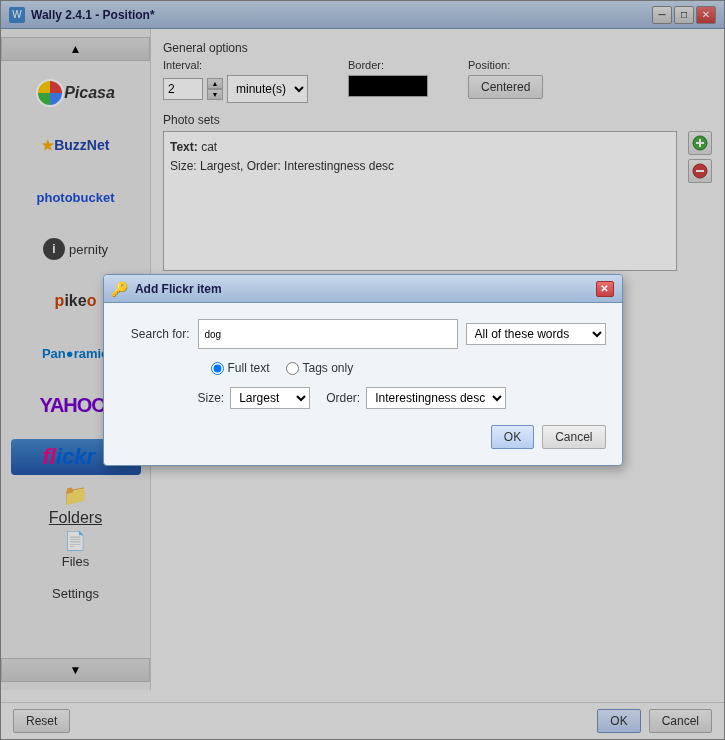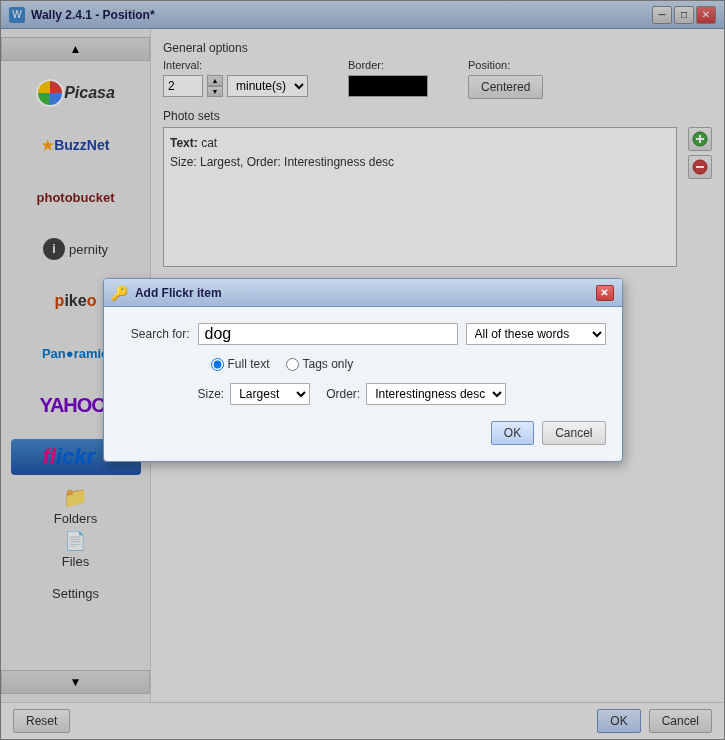--- a/index.html
+++ b/index.html
@@ -215,21 +215,21 @@
       background: linear-gradient(to bottom, #e0e0e0, #c8c8c8);
       border: 1px solid #aaa;
       cursor: pointer;
       display: flex;
       align-items: center;
       justify-content: center;
       font-size: 7px;
     }
 
     .dropdown {
-      height: 22px;
+      height: 28px;
       border: 1px solid #aaa;
       background: white;
       padding: 0 4px;
       font-size: 12px;
       cursor: pointer;
     }
 
     .border-line {
       width: 80px;
       height: 22px;
@@ -343,20 +343,21 @@
     }
 
     .bottom-bar {
       display: flex;
       justify-content: flex-end;
       align-items: center;
       padding: 6px 12px;
       border-top: 1px solid #ccc;
       gap: 8px;
       background: #f0f0f0;
+      margin-top: 12px;
     }
 
     .reset-btn {
       margin-right: auto;
     }
 
     
     .dialog-overlay {
       position: fixed;
       top: 0;
@@ -435,25 +436,25 @@
 
     .dialog-label {
       font-size: 12px;
       color: #333;
       width: 70px;
       text-align: right;
     }
 
     .search-input {
       flex: 1;
-      height: 22px;
+      height: 30px;
       border: 1px solid #aaa;
       background: white;
       padding: 2px 6px;
-      font-size: 16px;
+      font-size: 10px;
     }
 
     .search-type-dropdown {
       width: 140px;
       height: 22px;
       border: 1px solid #aaa;
       background: white;
       padding: 0 4px;
       font-size: 12px;
     }
@@ -537,21 +538,21 @@
     .buzznet-text {
       font-size: 14px;
       font-weight: bold;
       color: #2244aa;
     }
     .buzznet-star { color: #ffaa00; }
 
     .photobucket-text {
       font-size: 13px;
       font-weight: bold;
-      color: #7f1d1d;
+      color: #1d4ed8;
     }
 
     .ipernity-logo {
       display: flex;
       align-items: center;
       gap: 4px;
     }
     .ipernity-icon {
       width: 22px;
       height: 22px;
@@ -583,22 +584,23 @@
     }
 
     .yahoo-text {
       font-size: 20px;
       font-weight: bold;
       color: #7700cc;
       letter-spacing: -1px;
     }
 
     .folders-text {
-      font-size: 13px;
-      color: #333;
+      font-size: 16px;
+      color: #333;
+      text-decoration: underline;
     }
 
     .files-text {
       font-size: 13px;
       color: #333;
     }
 
     .settings-text {
       font-size: 13px;
       color: #333;

